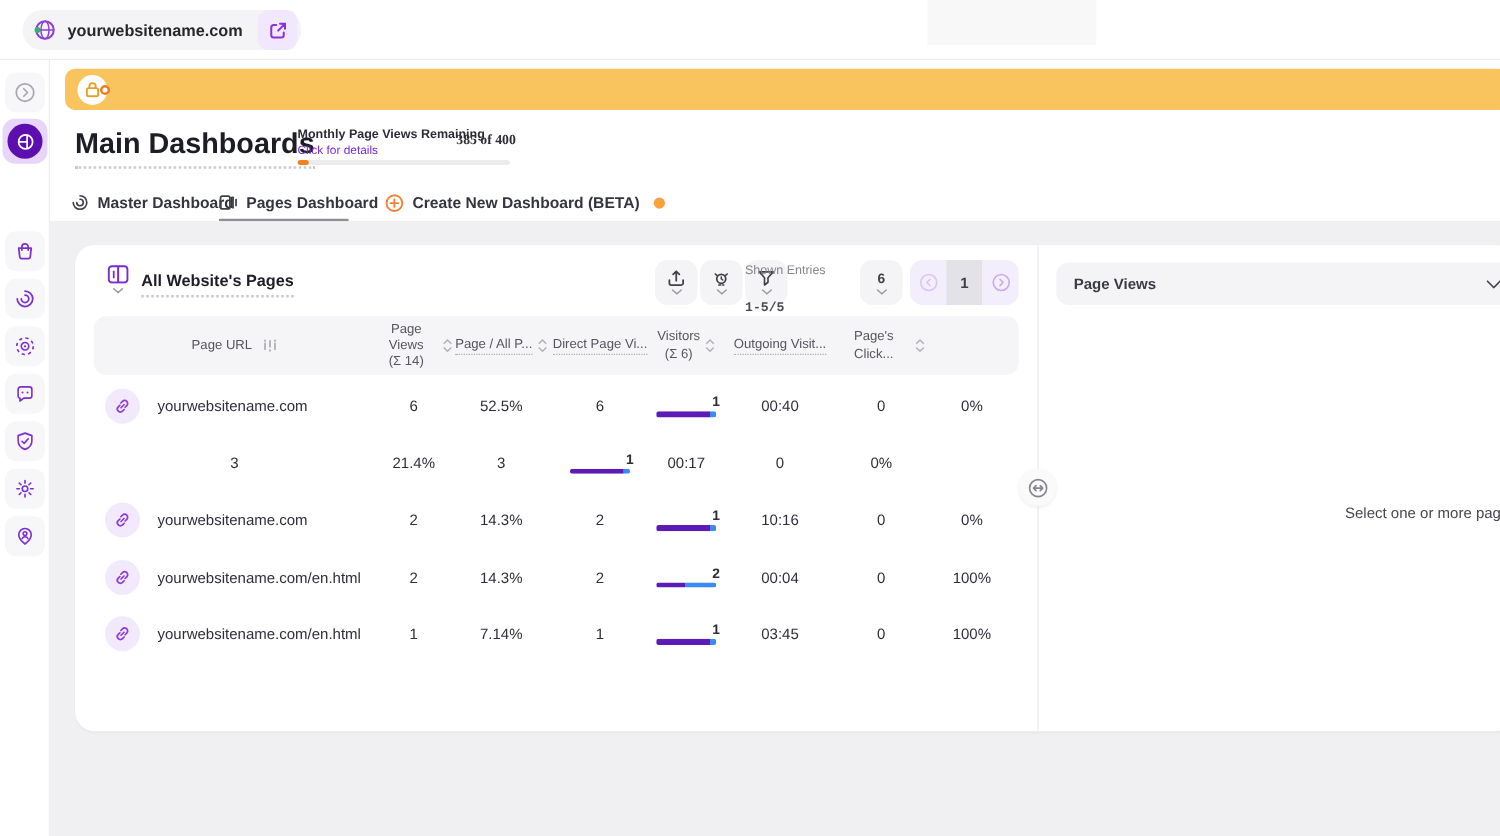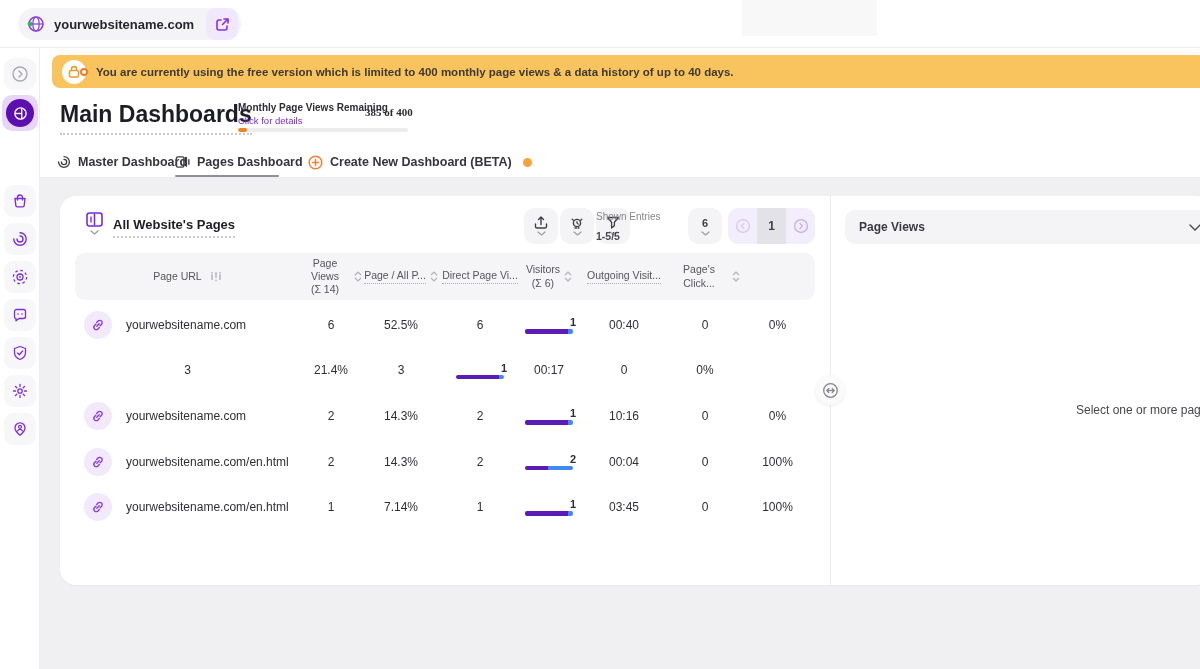--- a/index.html
+++ b/index.html
@@ -45,21 +45,21 @@
   .card { left:60px; top:196px; width:1152px; height:389px; background:#fff; border-radius:16px; box-shadow:0 1px 2px rgba(20,20,40,.04); }
   .v-divider { left:830px; top:196px; width:1px; height:389px; background:#ececef; }
   .resize-handle { left:815px; top:375px; width:30px; height:30px; border-radius:50%; background:#fafafb; box-shadow:0 1px 3px rgba(0,0,0,.08); display:flex; align-items:center; justify-content:center; cursor:ew-resize; z-index:3; }
 
   
   .card-title-icon { left:86px; top:212px; display:flex; flex-direction:column; align-items:center; gap:3px; cursor:pointer; }
   .card-title { left:113px; top:217px; font-size:13px; font-weight:700; color:#1d1d26; border-bottom:2px dotted #c9c9cf; padding-bottom:4px; }
   .tool-btn { top:208px; width:34px; height:36px; background:#f4f4f6; border-radius:10px; display:flex; flex-direction:column; align-items:center; justify-content:center; gap:2px; cursor:pointer; }
   .shown-entries { left:596px; top:211px; width:80px; }
   .shown-entries .l1 { font-size:10px; color:#86868e; }
-  .shown-entries .l2 { font-size:10.5px; font-weight:700; color:#4a4a52; margin-top:8px; }
+  .shown-entries .l2 { font-size:10.5px; font-weight:700; color:#4a4a52; margin-top:19px;font-family:Liberation Mono, monospace; }
   .pager { left:728px; top:208px; width:87px; height:36px; border-radius:10px; overflow:hidden; display:flex; }
   .pager .seg { width:29px; height:36px; display:flex; align-items:center; justify-content:center; cursor:pointer; }
   .pager .seg.arrow { background:#f3eefb; }
   .pager .seg.num { background:#e3e3e7; font-size:12px; font-weight:700; color:#3f3f46; }
 
   
   .thead { left:75px; top:253px; width:740px; height:47px; background:#f5f5f7; border-radius:10px; display:grid; grid-template-columns:225px 62px 78px 80px 58px 92px 70px 75px; align-items:center; }
   .th { display:flex; align-items:center; justify-content:center; gap:4px; font-size:10.5px; color:#55555e; text-align:center; line-height:1.25; cursor:pointer; }
   .th .dotted { border-bottom:1px dotted #aeaeb6; padding-bottom:1px; }
   .tbody { left:75px; top:302px; width:740px; }
@@ -196,21 +196,20 @@
 <div class="abs header-zone"></div>
 
 <div class="abs banner">
   <span class="lock-wrap">
     <svg width="12" height="13" viewBox="0 0 12 13">
         <rect x="1.5" y="5.5" width="9" height="6.5" rx="1.5" fill="none" stroke="#ef9b27" stroke-width="1.5"></rect>
         <path d="M3.5 5.5V4a2.5 2.5 0 0 1 5 0v1.5" fill="none" stroke="#ef9b27" stroke-width="1.5"></path>
       </svg>
     <span class="lock-dot"></span>
   </span>
-  <span class="txt">You are currently using the free version which is limited to 400 monthly page views &amp; a data history of up to 40 days.</span>
 </div>
 
 <div class="abs page-title">Main Dashboards</div>
 <div class="abs quota-label">Monthly Page Views Remaining</div>
 <div class="abs quota-link">Click for details</div>
 <div class="abs quota-value">385 of 400</div>
 <div class="abs quota-track">
   <div class="quota-fill" style="width: 5%;"></div>
 </div>
 

